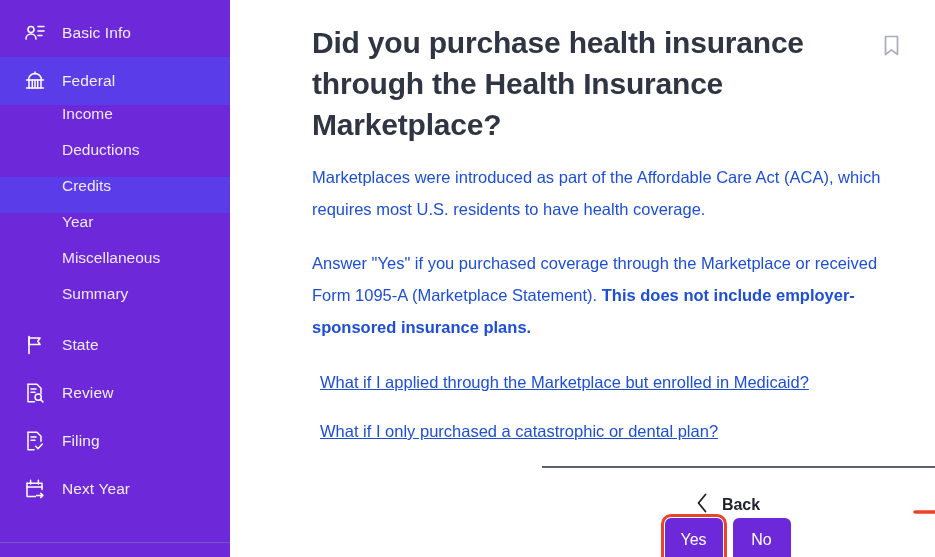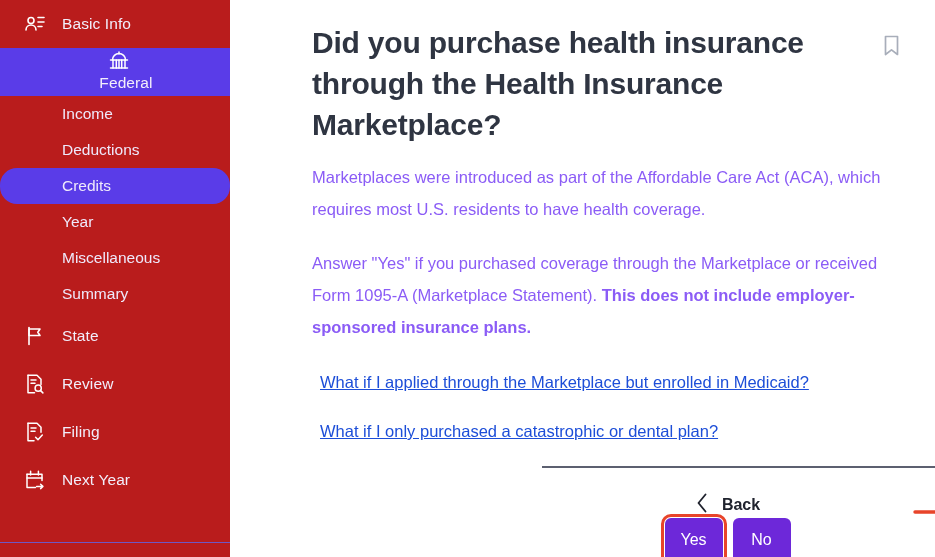--- a/index.html
+++ b/index.html
@@ -18,62 +18,63 @@
     height: 557px;
     display: flex;
     background: #ffffff;
   }
 
   
   .sidebar {
     position: relative;
     width: 230px;
     height: 557px;
-    background: #b91c1c;
+    background: #6d28d9;
     flex: 0 0 230px;
+    padding-top: 9px;
     overflow: hidden;
   }
 
   .nav-item {
     position: relative;
     display: flex;
     align-items: center;
     height: 36px;
     padding-left: 22px;
     color: #f2eefb;
     font-size: 15.5px;
     letter-spacing: 0.1px;
     cursor: pointer;
   }
   .nav-item.top { height: 48px; }
-  .nav-item.active { background: #5a3ce8; flex-direction: column; }
+  .nav-item.active { background: #5a3ce8; }
 
   .nav-icon {
     width: 26px;
     height: 26px;
     margin-right: 14px;
     flex: 0 0 26px;
     display: flex;
     align-items: center;
     justify-content: center;
   }
   .nav-icon svg { display: block; }
 
   .nav-label { white-space: nowrap; }
 
   .nav-sub {
     height: 36px;
     padding-left: 62px;
     font-size: 15.5px;
     display: flex;
-    align-items: center;
+    align-items: flex-start;
     color: #efe9fb;
     cursor: pointer;
   }
-  .nav-sub.active { background: #5a3ce8; border-radius: 17px; }
+  .nav-sub.active { background: #5a3ce8; }
 
   .sidebar-divider {
     position: absolute;
     left: 0;
     right: 0;
     bottom: 14px;
     height: 1px;
     background: #6f57c4;
   }
 
@@ -109,21 +110,21 @@
 
   .bookmark-btn {
     flex: 0 0 auto;
     margin-top: 12px;
     margin-right: 12px;
     cursor: pointer;
     opacity: 0.85;
   }
 
   p.body-text {
-    color: #8b5cf6;
+    color: #1d4ed8;
     font-size: 16.5px;
     line-height: 32px;
     max-width: 578px;
     margin-top: 16px;
   }
   p.body-text.second { margin-top: 22px; }
   p.body-text b { font-weight: 700; }
 
   .link-row { margin-top: 26px; padding-left: 8px; }
   .link-row.second { margin-top: 23px; }

